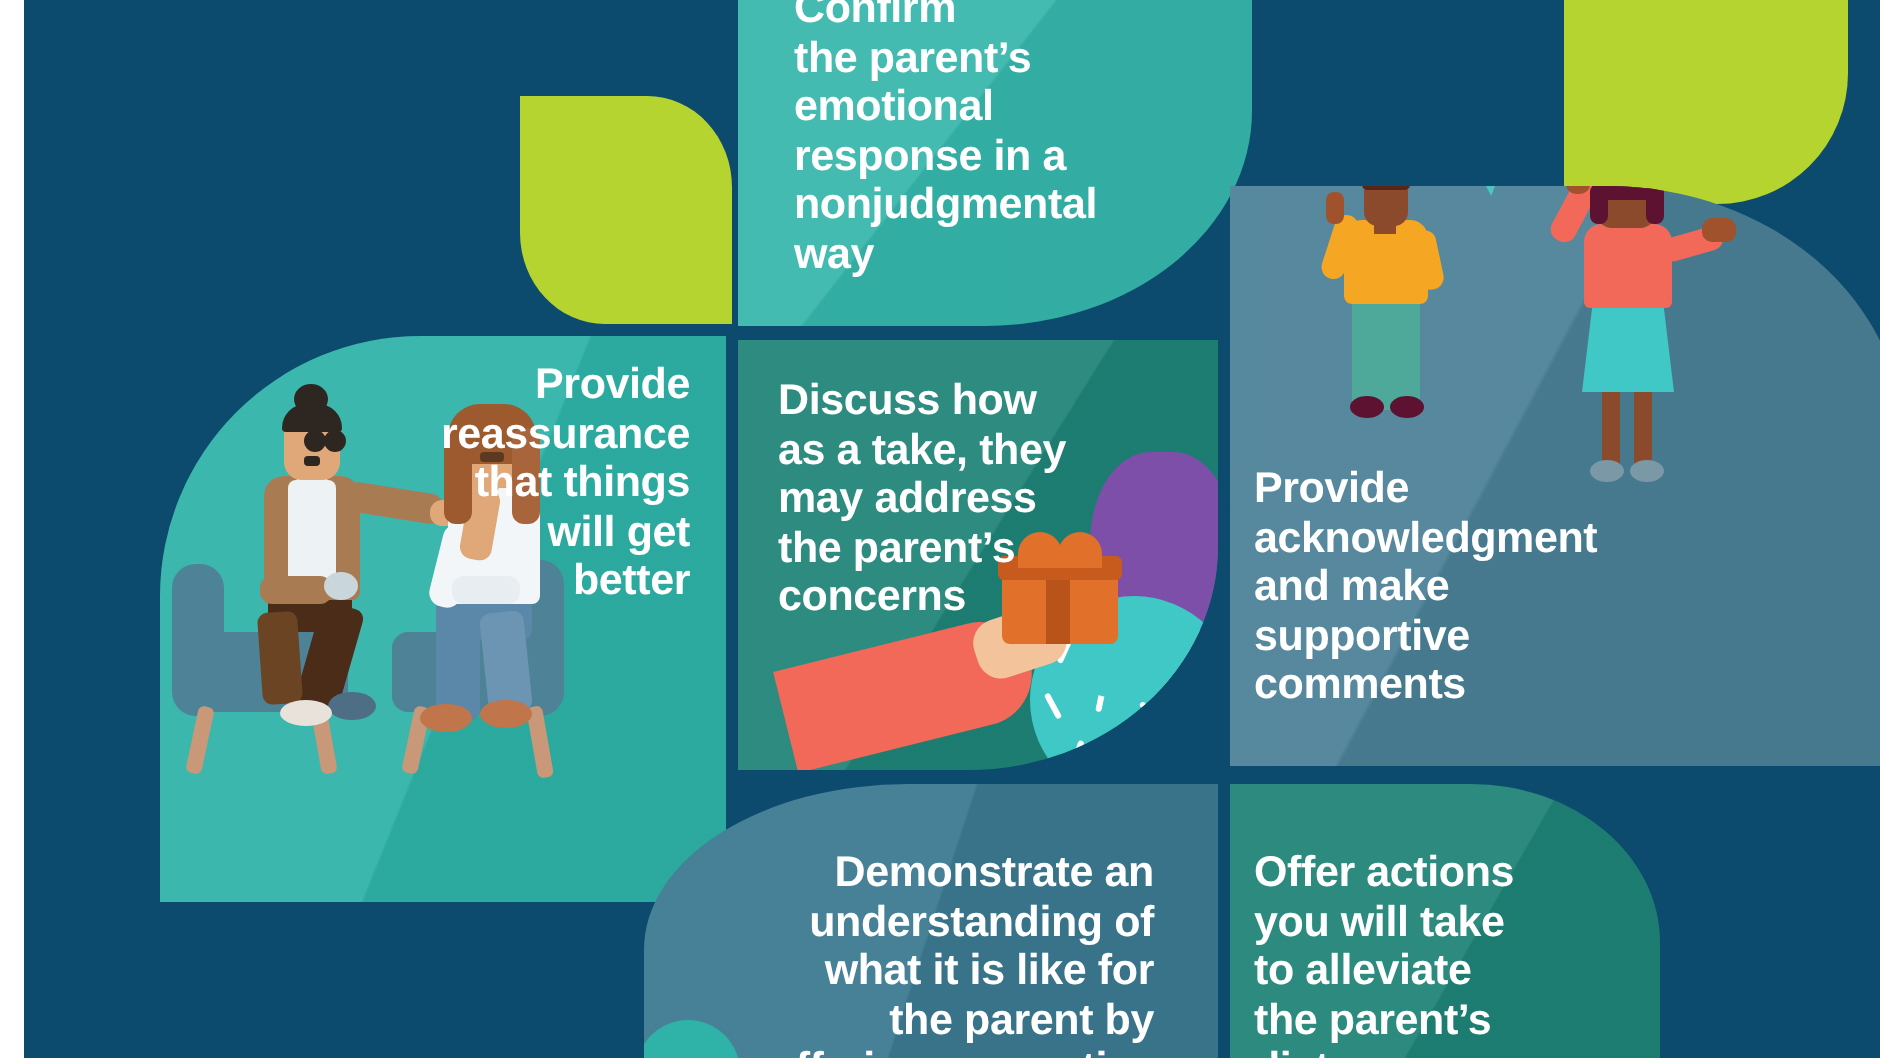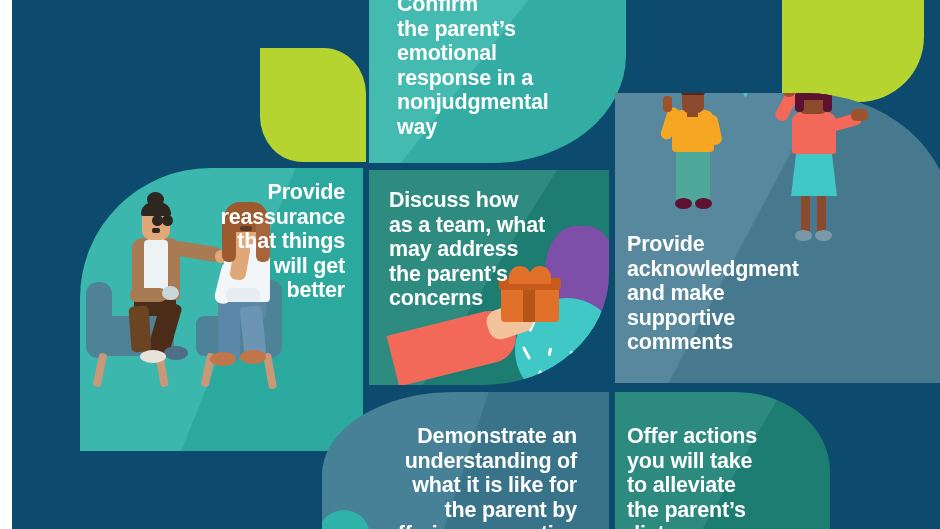--- a/index.html
+++ b/index.html
@@ -200,21 +200,21 @@
       <div class="sh" style="left:130px;top:96px;width:62px;height:56px;">
         <div class="sh" style="left:2px;top:18px;width:58px;height:38px;background:#E1702A;border-radius:4px;"></div>
         <div class="sh" style="left:24px;top:18px;width:12px;height:38px;background:#B8541A;"></div>
         <div class="sh" style="left:0px;top:12px;width:62px;height:12px;background:#C75B1E;border-radius:3px;"></div>
         <div class="sh" style="left:10px;top:0px;width:22px;height:18px;background:#E1702A;border-radius:11px 11px 0 0;"></div>
         <div class="sh" style="left:30px;top:0px;width:22px;height:18px;background:#E1702A;border-radius:11px 11px 0 0;"></div>
       </div>
     </div>
   </div>
   <div class="ptext left" style="left:377px;top:188px;width:220px;">Discuss how
-as a team, what
+as a take, they
 may address
 the parent’s
 concerns</div>
 
   <div class="panel leaf-tl" style="left:310px;top:392px;width:287px;height:180px;background:#3C7990;">
     <div class="shade" style="background:linear-gradient(108deg,rgba(255,255,255,0.06) 0%,rgba(255,255,255,0.06) 48%,rgba(0,0,0,0.05) 48.4%,rgba(0,0,0,0.05) 100%);"></div>
     <div class="sh circ" style="left:-4px;top:118px;width:52px;height:52px;background:#2FB3A8;"></div>
   </div>
   <div class="ptext right" style="left:330px;top:424px;width:235px;">Demonstrate an
 understanding of

